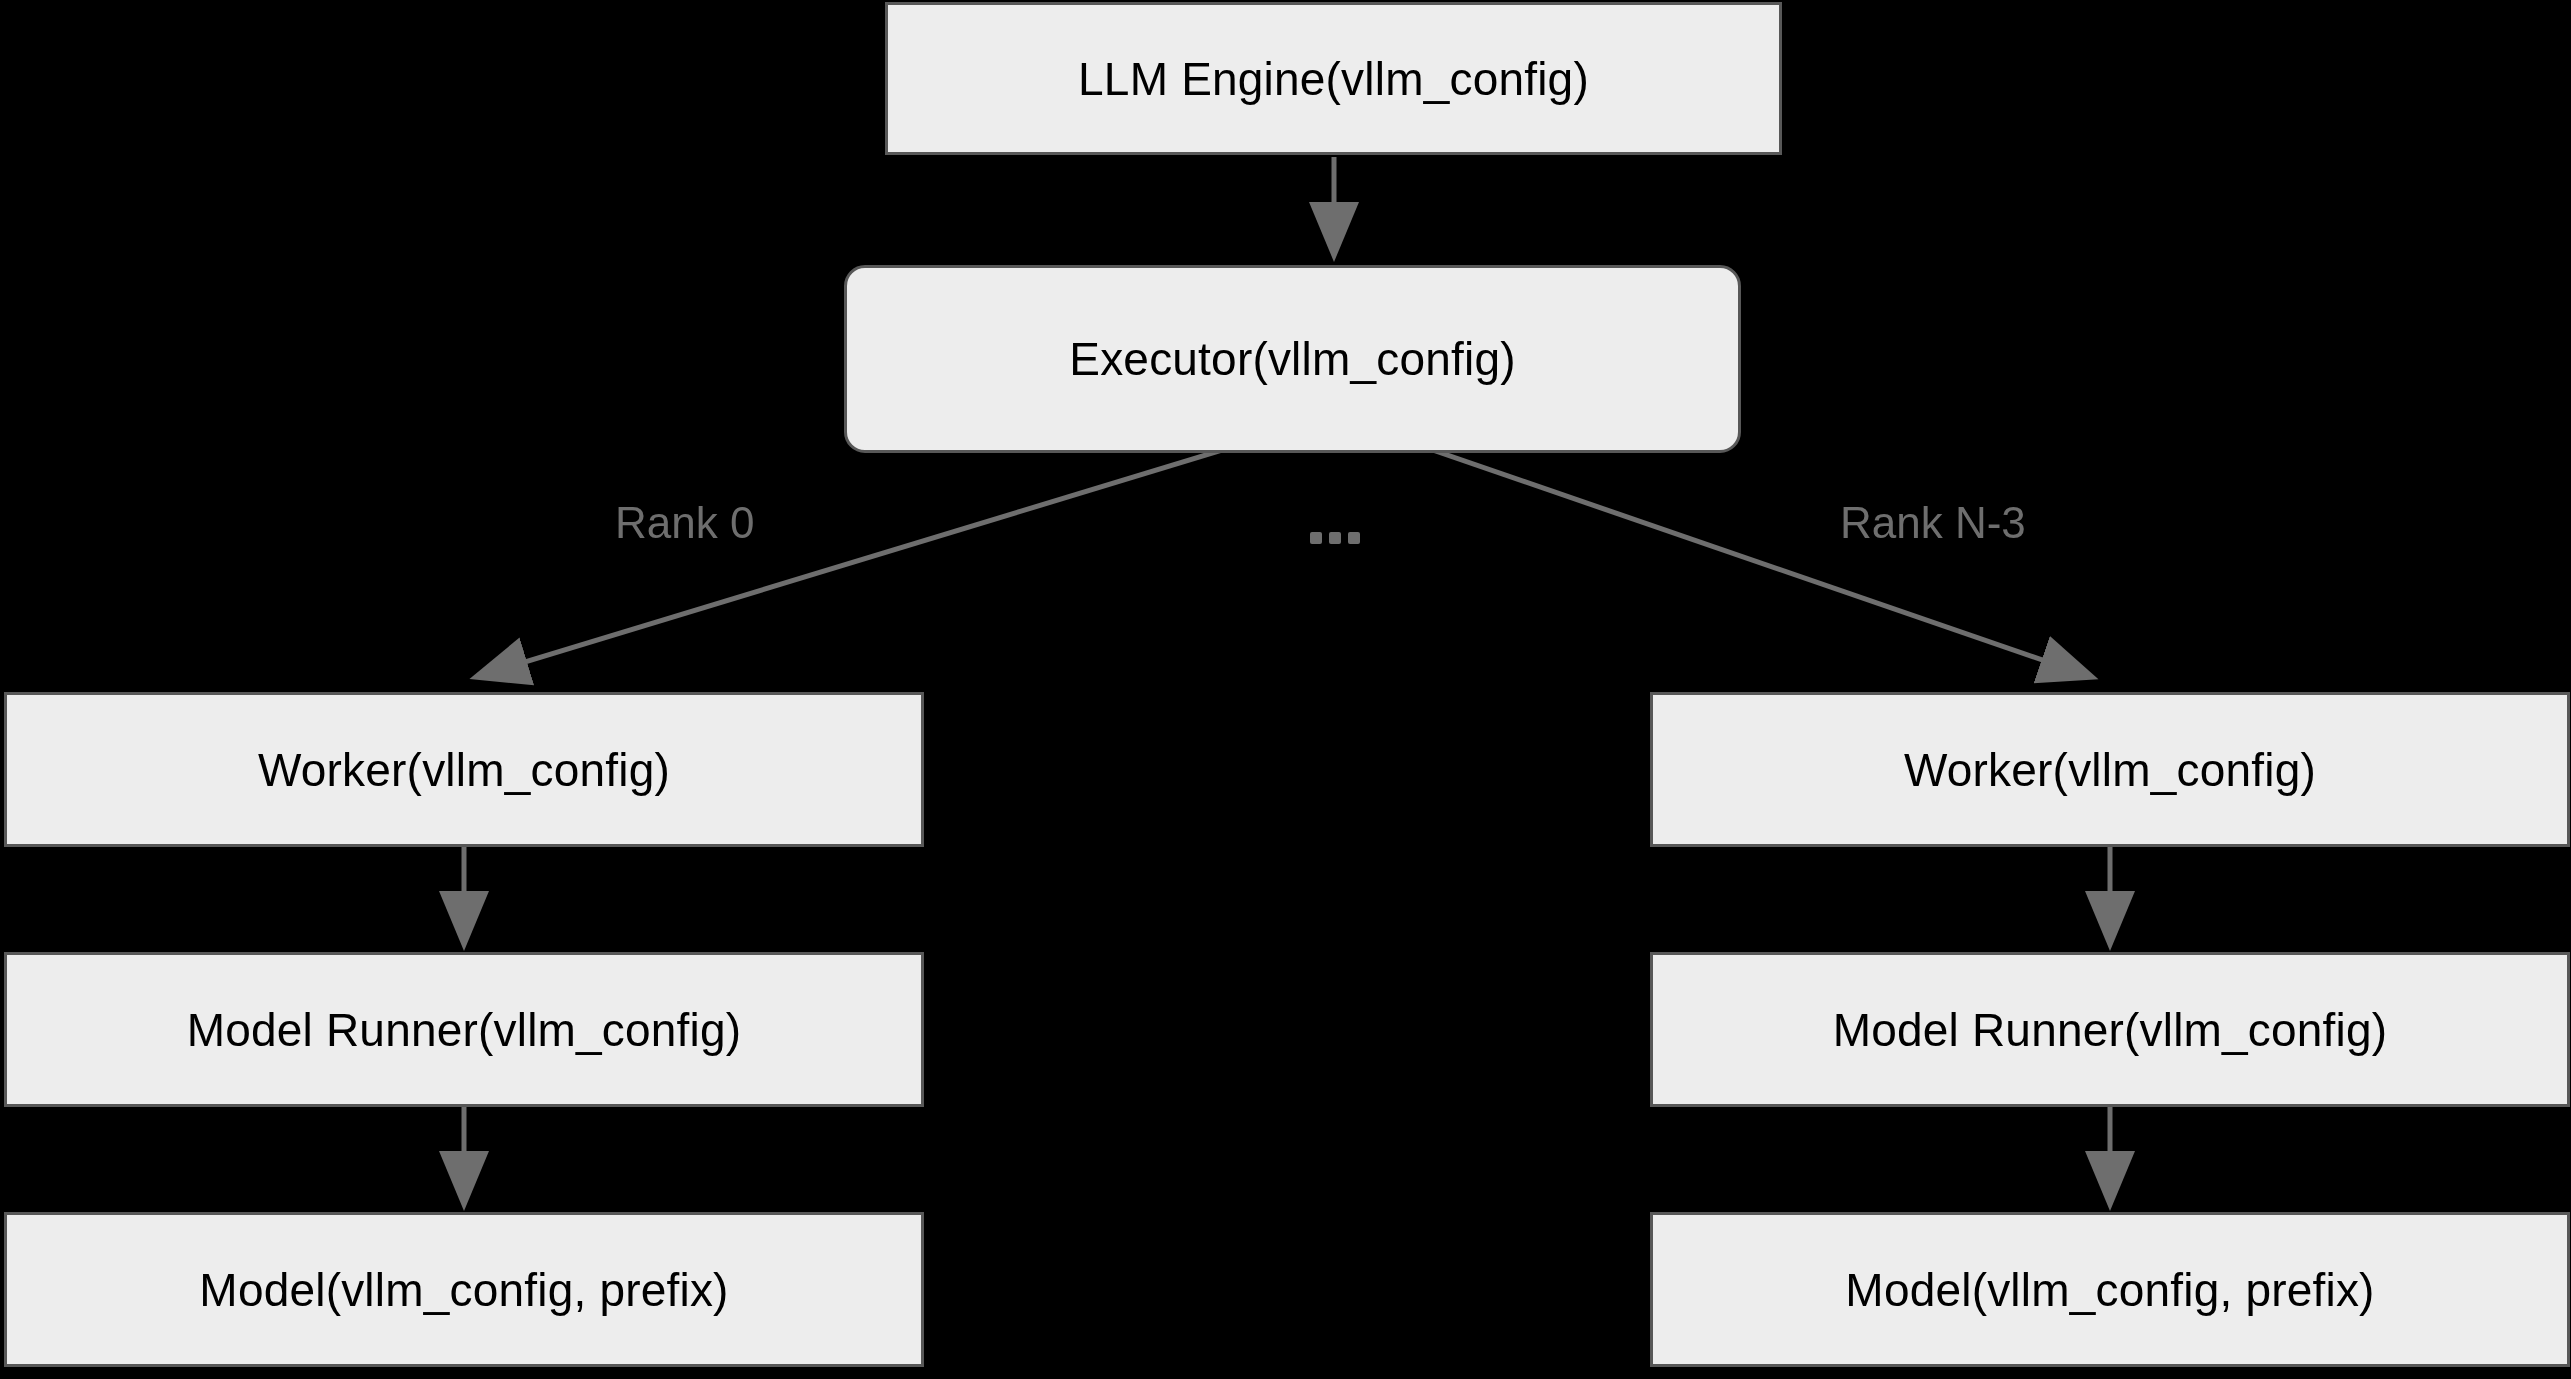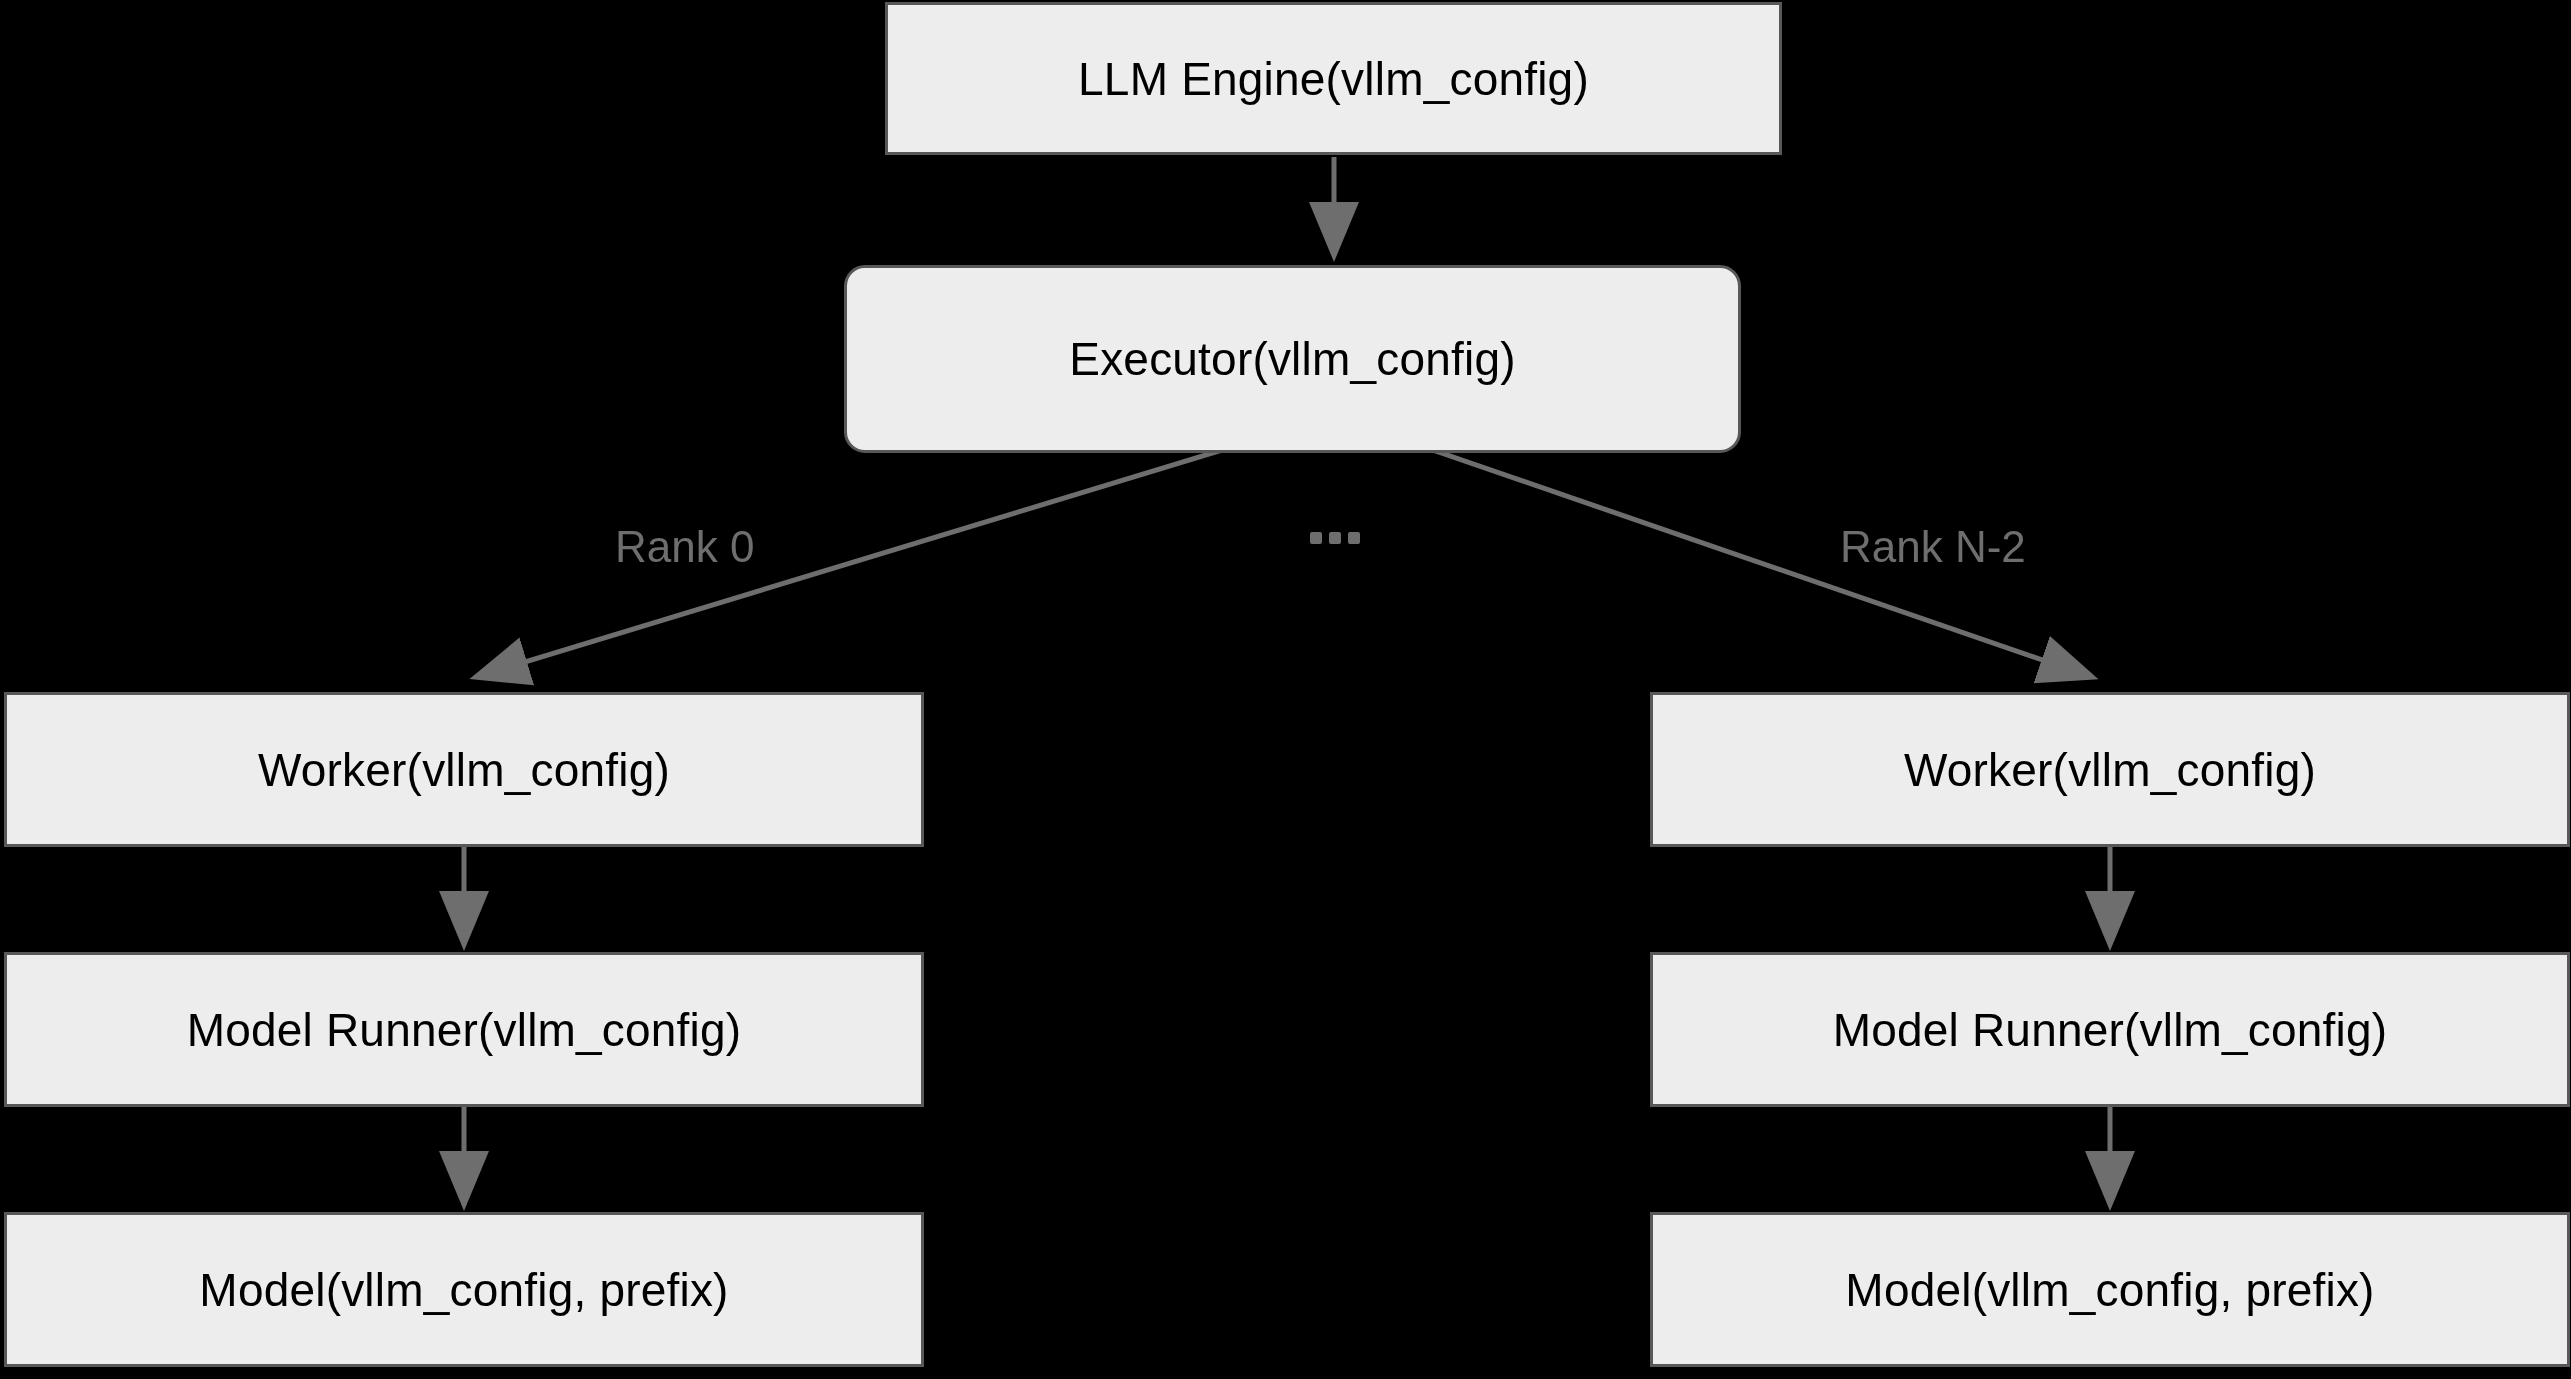--- a/index.html
+++ b/index.html
@@ -28,21 +28,20 @@
     font-weight: 400;
     letter-spacing: 0.2px;
     white-space: nowrap;
   }
   .edge-label {
     position: absolute;
     color: #6e6e6e;
     font-size: 44px;
     white-space: nowrap;
     text-align: center;
-    margin-top: 24px;
   }
   .ellipsis-dots {
     position: absolute;
     display: flex;
     gap: 7px;
     align-items: center;
   }
   .ellipsis-dots i {
     display: block;
     width: 12px;
@@ -96,21 +95,21 @@
     <span>Rank 0</span>
   </div>
 
   <div class="ellipsis-dots" style="left:1310px; top:532px;">
     <i></i>
       <i></i>
       <i></i>
   </div>
 
   <div class="edge-label" style="left:1840px; top:498px;">
-    <span>Rank N-2</span>
+    <span>Rank N-3</span>
   </div>
 
   <div class="node" style="left:4px; top:692px; width:920px; height:155px;">
     <span>Worker(vllm_config)</span>
   </div>
 
   <div class="node" style="left:4px; top:952px; width:920px; height:155px;">
     <span>Model Runner(vllm_config)</span>
   </div>
 

